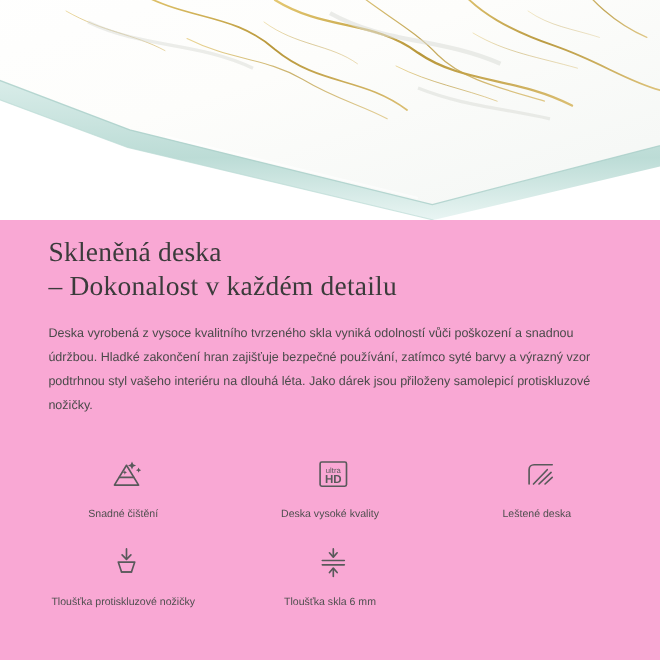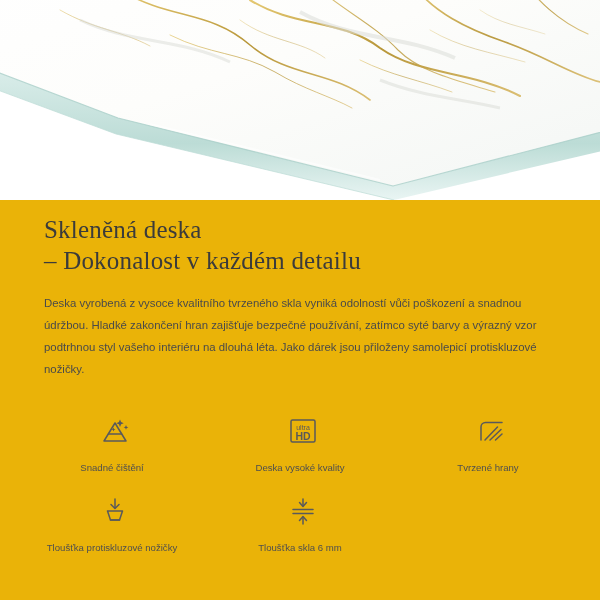--- a/index.html
+++ b/index.html
@@ -11,21 +11,21 @@
     height: 600px;
     background: #ffffff;
     font-family: "Liberation Sans", sans-serif;
     overflow: hidden;
   }
 
   .page {
     position: relative;
     width: 600px;
     height: 600px;
-    background: #eab308;
+    background: #f9a8d4;
   }
 
   
   .hero {
     position: relative;
     width: 600px;
     height: 200px;
     overflow: hidden;
     background: #ffffff;
   }
@@ -204,21 +204,21 @@
 
     <div class="feature">
       <span class="feature-icon">
         <svg width="40" height="40" viewBox="0 0 40 40">
           <path class="ico-stroke" d="M10 29 L10 16 C10 13.5 12 11.5 14.5 11.5 L31 11.5"></path>
           <path class="ico-stroke" d="M14 29 L26.5 16"></path>
           <path class="ico-stroke" d="M19 29 L30 18.5"></path>
           <path class="ico-stroke" d="M24.5 29 L31 23"></path>
         </svg>
       </span>
-      <span class="feature-label">Tvrzené hrany</span>
+      <span class="feature-label">Leštené deska</span>
     </div>
 
 
     <div class="feature">
       <span class="feature-icon">
         <svg width="40" height="40" viewBox="0 0 40 40">
           <path class="ico-stroke" d="M20 8 L20 17"></path>
           <path class="ico-stroke" d="M16 13.5 L20 17.5 L24 13.5"></path>
           <path class="ico-stroke" d="M12.5 20 L27.5 20 L24.5 29 L15.5 29 Z"></path>
           <path class="ico-stroke" d="M15.5 29 L24.5 29"></path>

